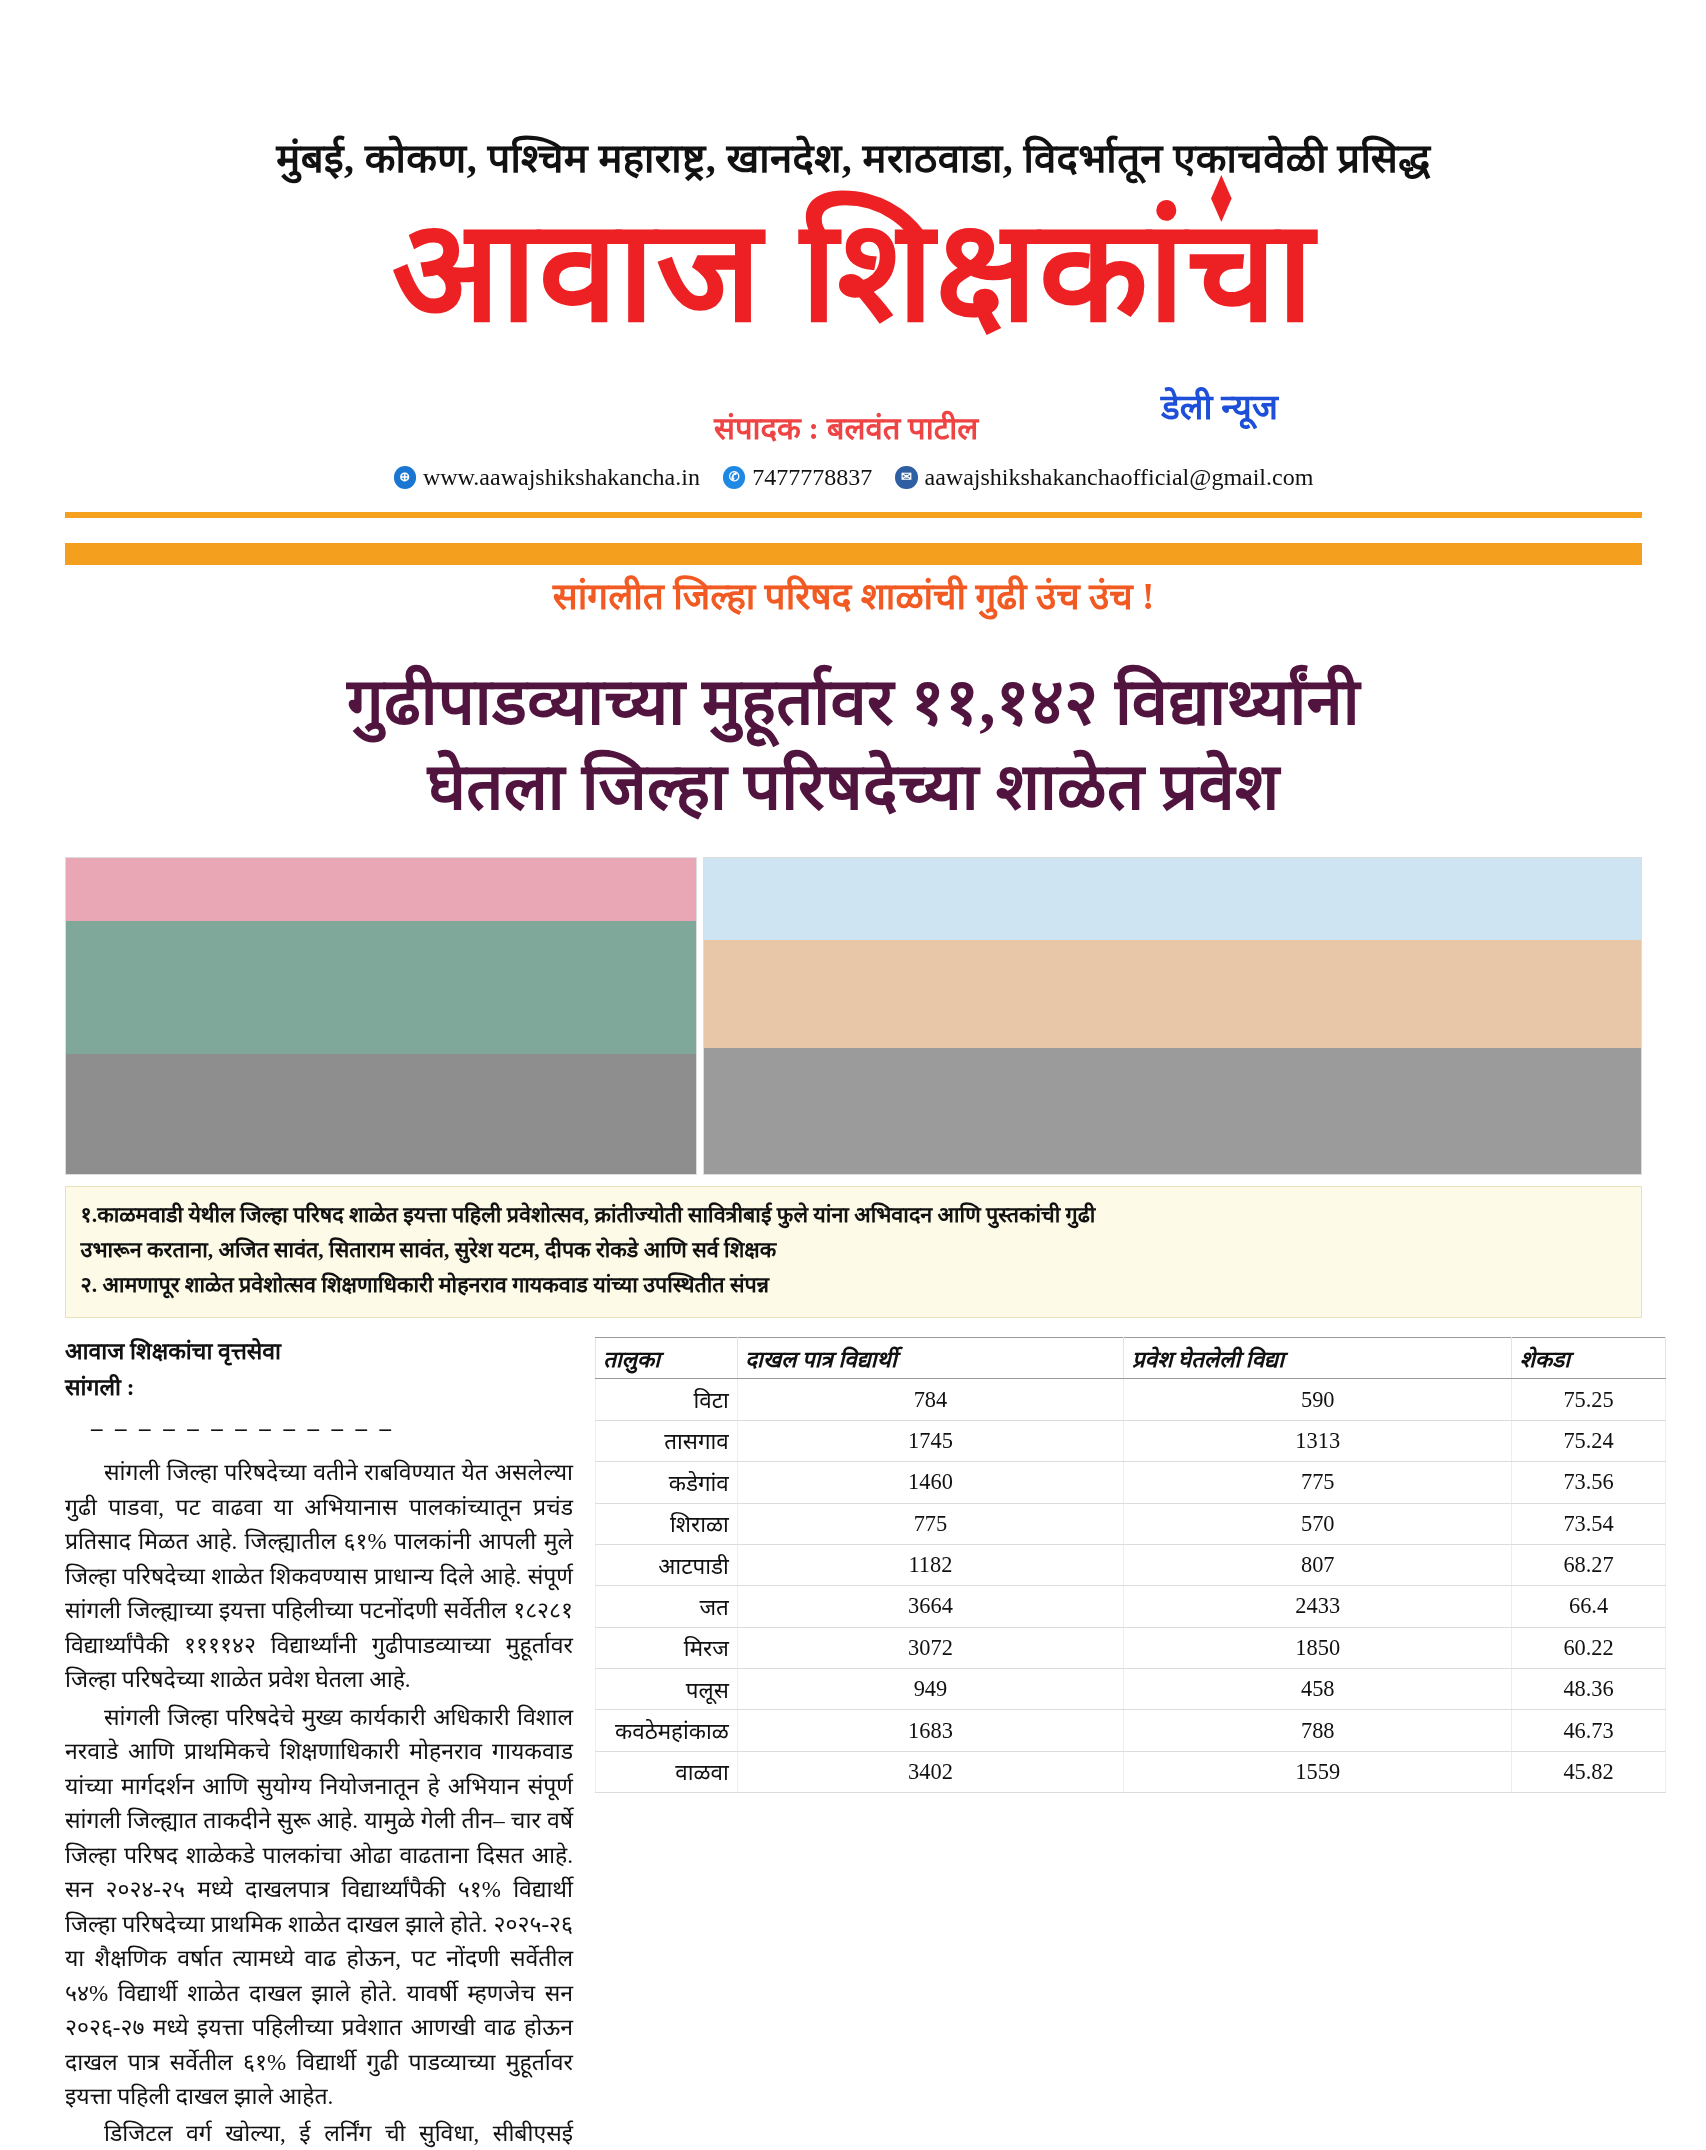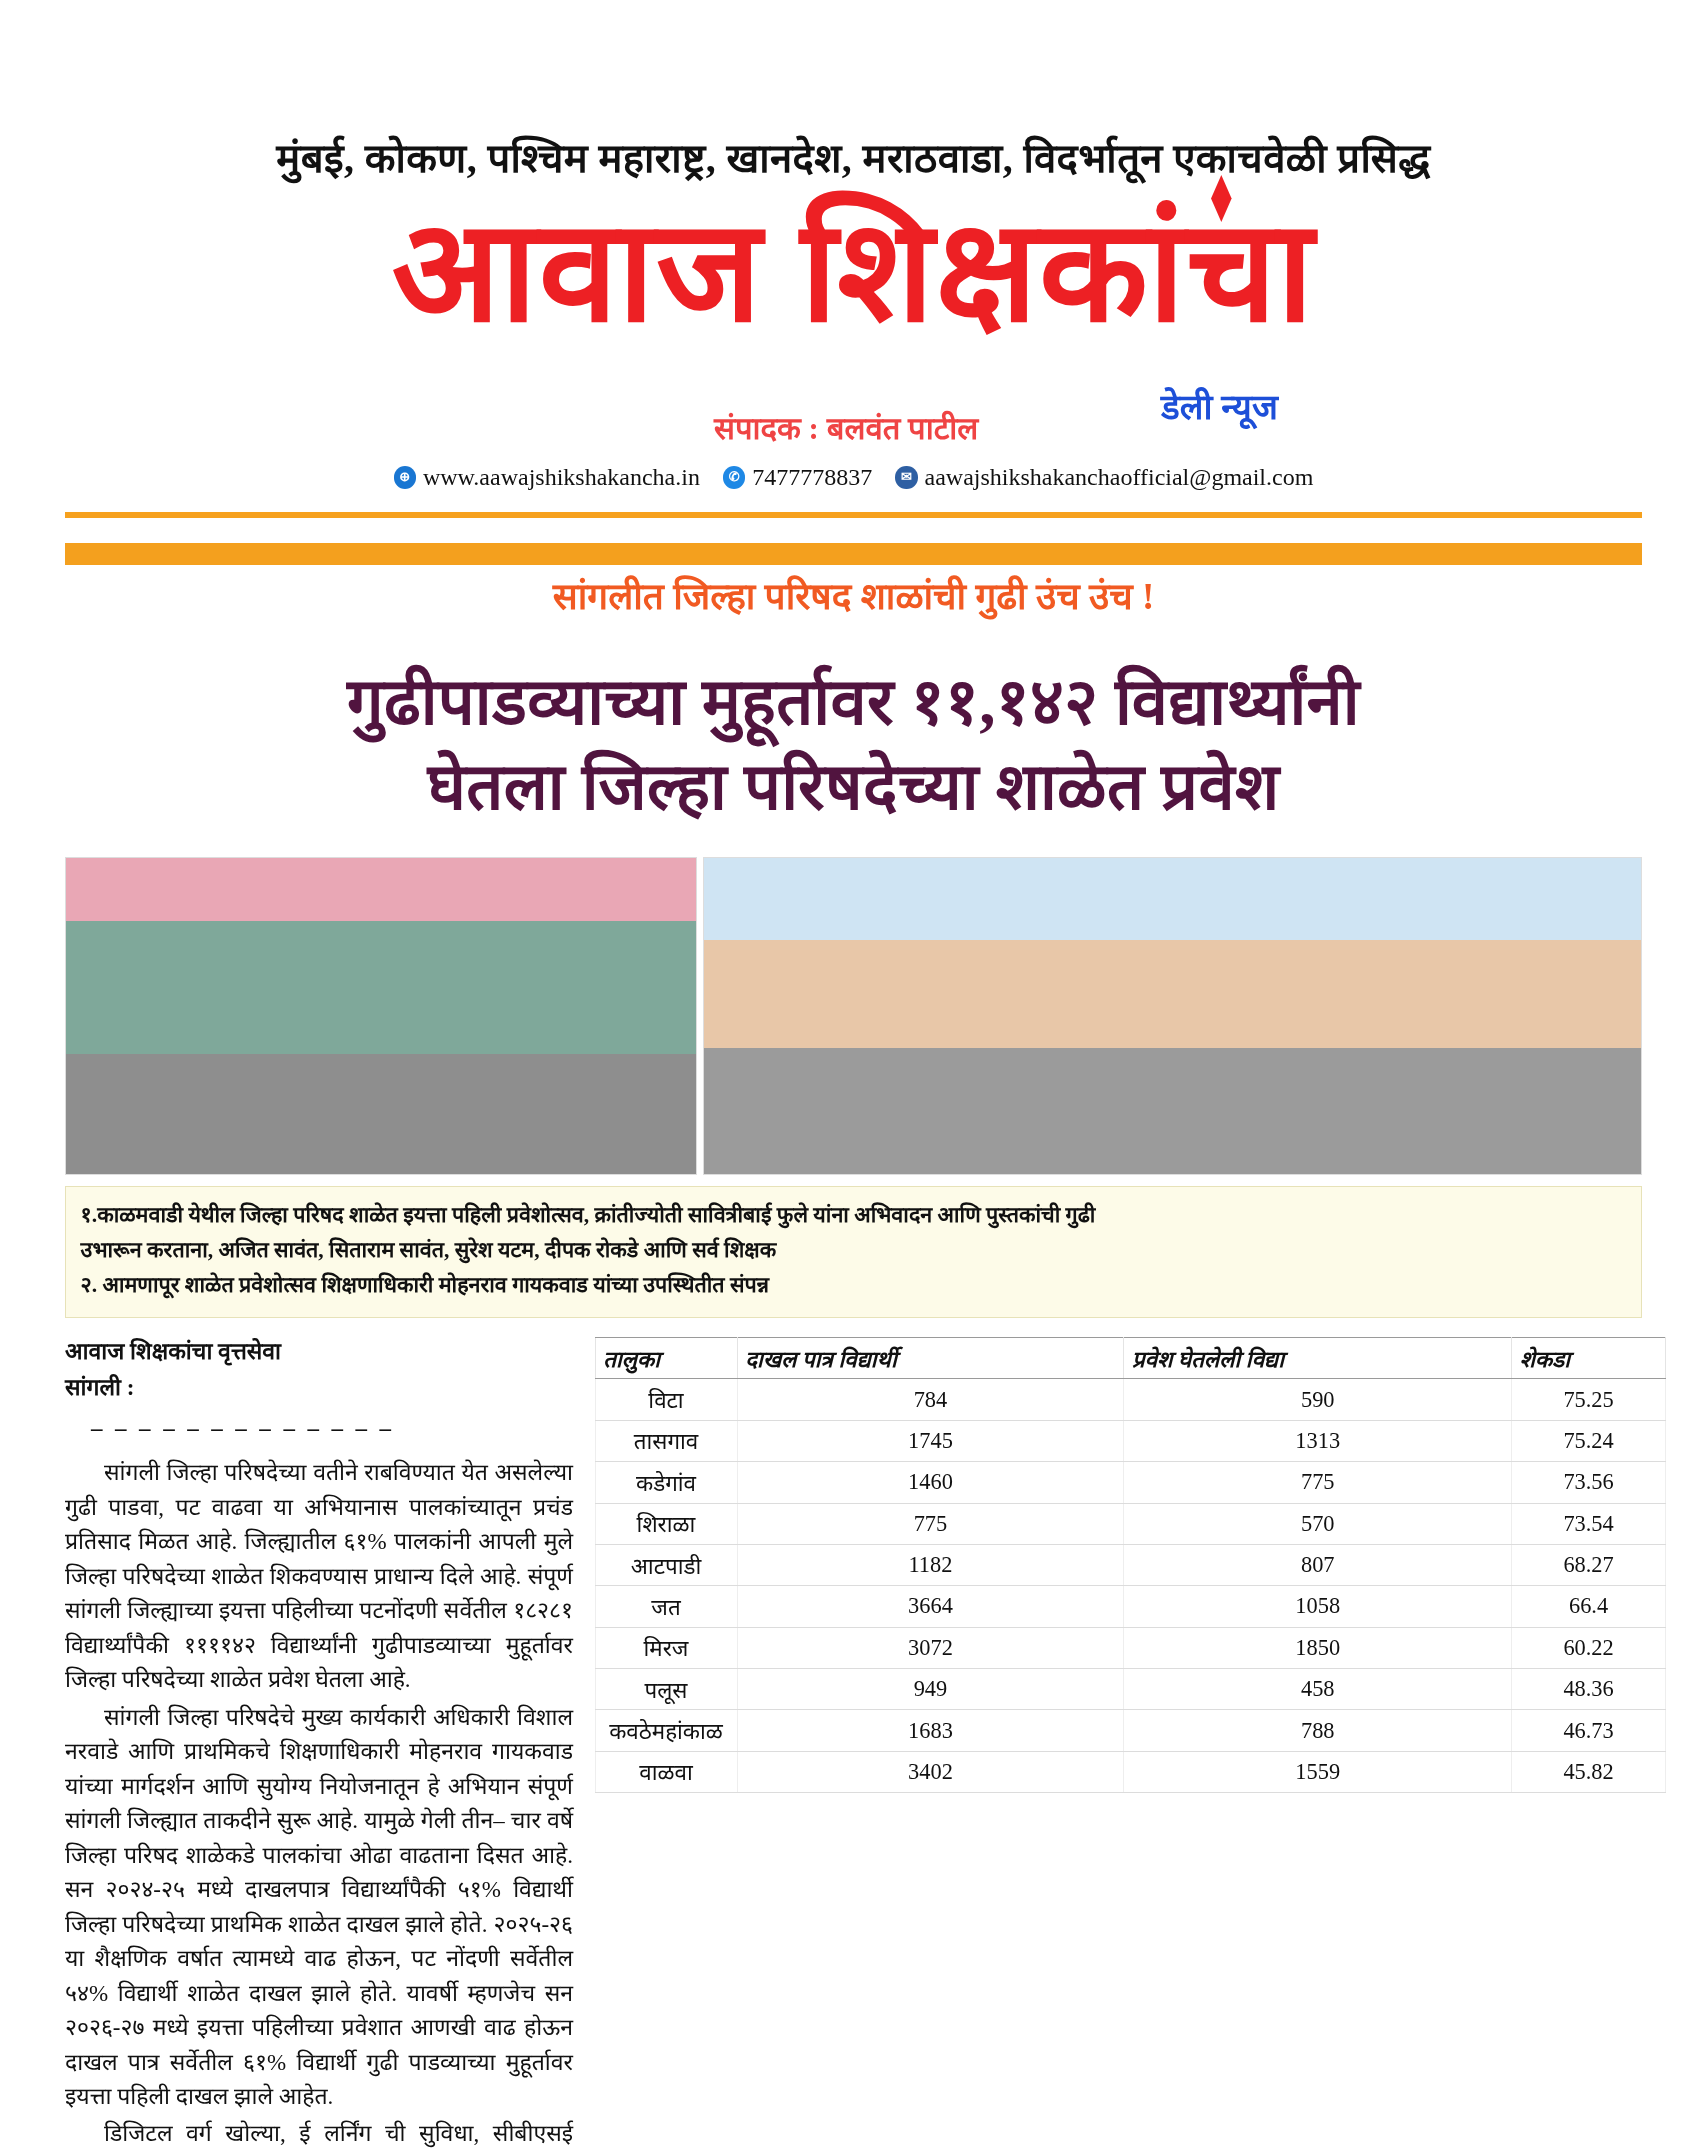--- a/index.html
+++ b/index.html
@@ -220,21 +220,21 @@
   }
   table.stats thead th {
     font-weight: bold;
     text-align: left;
     border-top: 0.9px solid #9a9a9a;
     border-bottom: 0.9px solid #9a9a9a;
     white-space: nowrap;
     font-style: italic;
   }
   table.stats thead th.num { text-align: left; }
-  table.stats td.name { text-align: center; width: 142px; font-family: Liberation Mono, monospace; }
+  table.stats td.name { text-align: right; width: 142px; font-family: Liberation Mono, monospace; }
   table.stats td.num { text-align: center; }
   table.stats tbody tr td { border-left: 0.9px solid #eeeeee; border-right: 0.9px solid #eeeeee;
     border-top: 0.9px solid #dcdcdc; border-bottom: 0.9px solid #dcdcdc; }
 </style>
 </head>
 <body>
 
 <div class="page">
 
   <div class="masthead">
@@ -436,21 +436,21 @@
             </tr>
             <tr>
               <td class="name">आटपाडी</td>
               <td class="num">1182</td>
               <td class="num">807</td>
               <td class="num">68.27</td>
             </tr>
             <tr>
               <td class="name">जत</td>
               <td class="num">3664</td>
-              <td class="num">1058</td>
+              <td class="num">2433</td>
               <td class="num">66.4</td>
             </tr>
             <tr>
               <td class="name">मिरज</td>
               <td class="num">3072</td>
               <td class="num">1850</td>
               <td class="num">60.22</td>
             </tr>
             <tr>
               <td class="name">पलूस</td>

